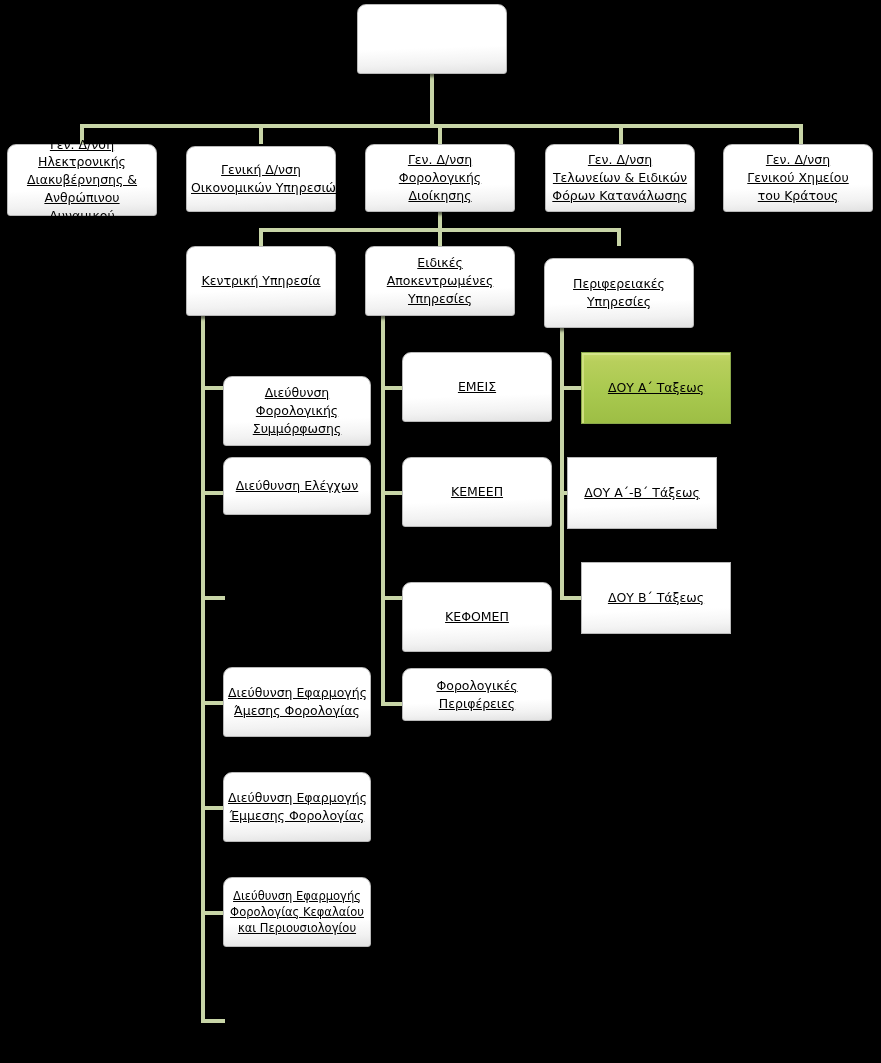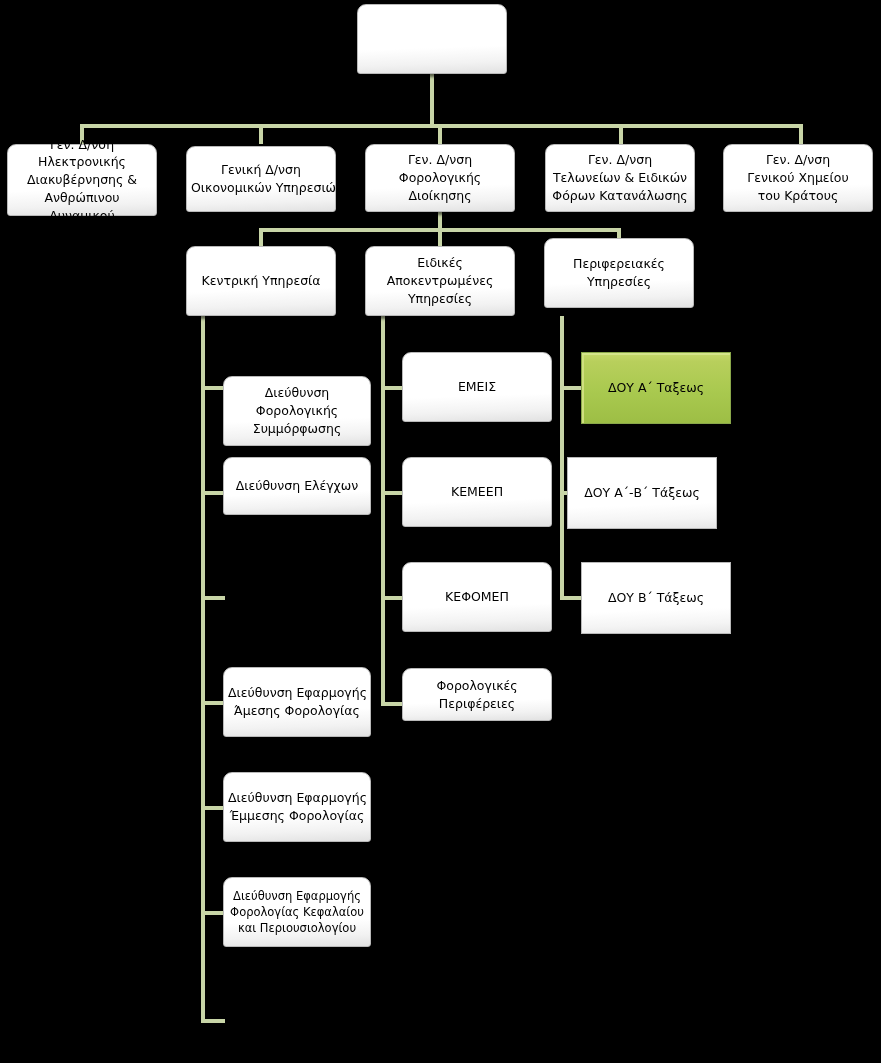--- a/index.html
+++ b/index.html
@@ -36,20 +36,21 @@
     color: #000000;
     border: 1px solid #b9b9b9;
     background: linear-gradient(178deg, #ffffff 0%, #ffffff 62%, #f2f2f2 84%, #e2e2e2 100%);
     box-shadow: 3px 3px 3px rgba(0,0,0,0.55),
                 inset 0 1px 0 #ffffff;
     border-radius: 9px 9px 3px 3px;
     line-height: 1.42;
     padding: 7px 4px;
     overflow: visible;
     white-space: nowrap;
+    text-decoration: underline;
   }
   .node .label {
     display: block;
     width: 100%;
   }
 
   
   .node.square {
     border-radius: 0;
     background: linear-gradient(178deg, #ffffff 0%, #ffffff 66%, #f4f4f4 86%, #e6e6e6 100%);
@@ -139,21 +140,21 @@
   </div>
 
   <div class="node fs12" style="left:186px; top:246px; width:150px; height:70px;">
     <span class="label">Κεντρική Υπηρεσία</span>
   </div>
 
   <div class="node fs12" style="left:365px; top:246px; width:150px; height:70px;">
     <span class="label">Ειδικές<br>Αποκεντρωμένες<br>Υπηρεσίες</span>
   </div>
 
-  <div class="node fs12" style="left:544px; top:238px; width:150px; height:70px;">
+  <div class="node fs12" style="left:544px; top:258px; width:150px; height:70px;">
     <span class="label">Περιφερειακές<br>Υπηρεσίες</span>
   </div>
 
   <div class="node fs12" style="left:223px; top:352px; width:148px; height:70px;margin-top:24px;">
     <span class="label">Διεύθυνση<br>Φορολογικής<br>Συμμόρφωσης</span>
   </div>
   <div class="node fs12" style="left:223px; top:457px; width:148px; height:58px;">
     <span class="label">Διεύθυνση Ελέγχων</span>
   </div>
   <div class="node fs12" style="left:223px; top:667px; width:148px; height:70px;">
@@ -165,21 +166,21 @@
   <div class="node fs11" style="left:223px; top:877px; width:148px; height:70px;">
     <span class="label">Διεύθυνση Εφαρμογής<br>Φορολογίας Κεφαλαίου<br>και Περιουσιολογίου</span>
   </div>
 
   <div class="node fs12" style="left:402px; top:352px; width:150px; height:70px;">
     <span class="label">ΕΜΕΙΣ</span>
   </div>
   <div class="node fs12" style="left:402px; top:457px; width:150px; height:70px;">
     <span class="label">ΚΕΜΕΕΠ</span>
   </div>
-  <div class="node fs12" style="left:402px; top:562px; width:150px; height:70px;text-align:center;">
+  <div class="node fs12" style="left:402px; top:582px; width:150px; height:70px;text-align:center;">
     <span class="label">ΚΕΦΟΜΕΠ</span>
   </div>
   <div class="node fs12" style="left:402px; top:668px; width:150px; height:53px;">
     <span class="label">Φορολογικές<br>Περιφέρειες</span>
   </div>
 
   <div class="node square highlight fs12" style="left:581px; top:352px; width:150px; height:72px;">
     <span class="label">ΔΟΥ Α΄ Ταξεως</span>
   </div>
   <div class="node square fs12" style="left:567px; top:457px; width:150px; height:72px;">

